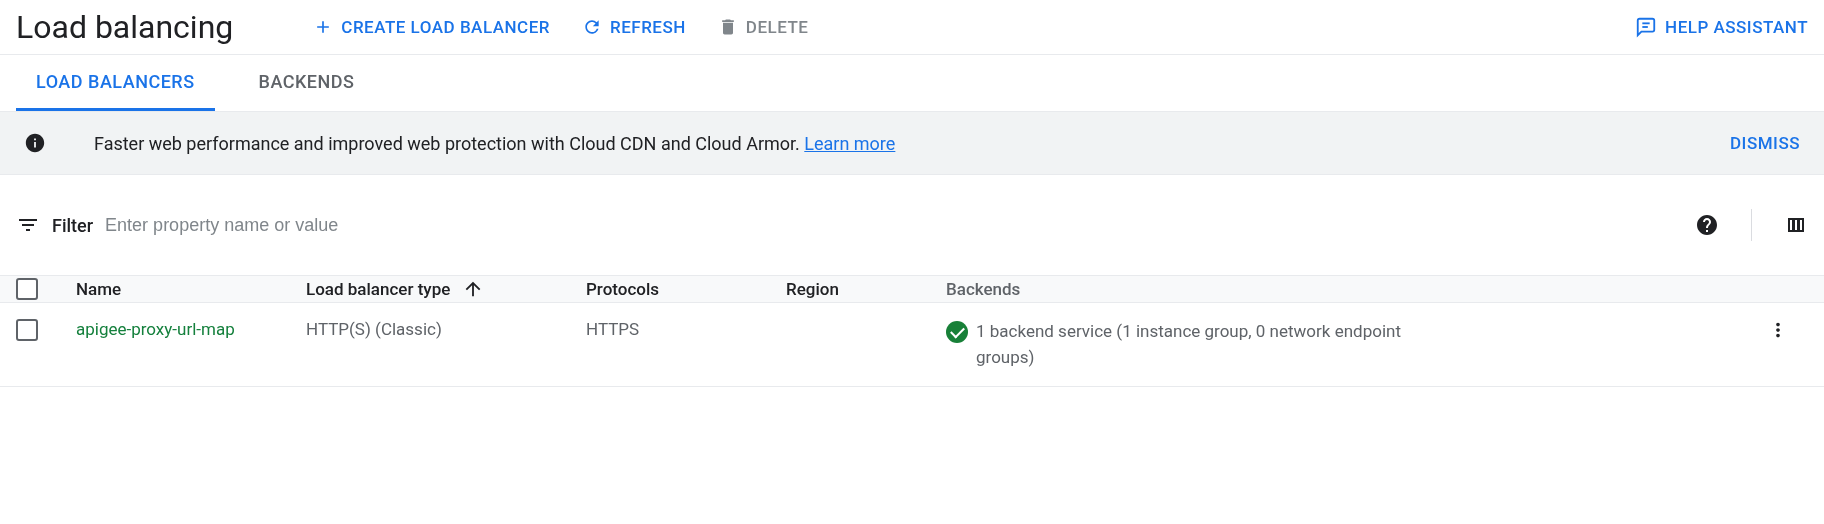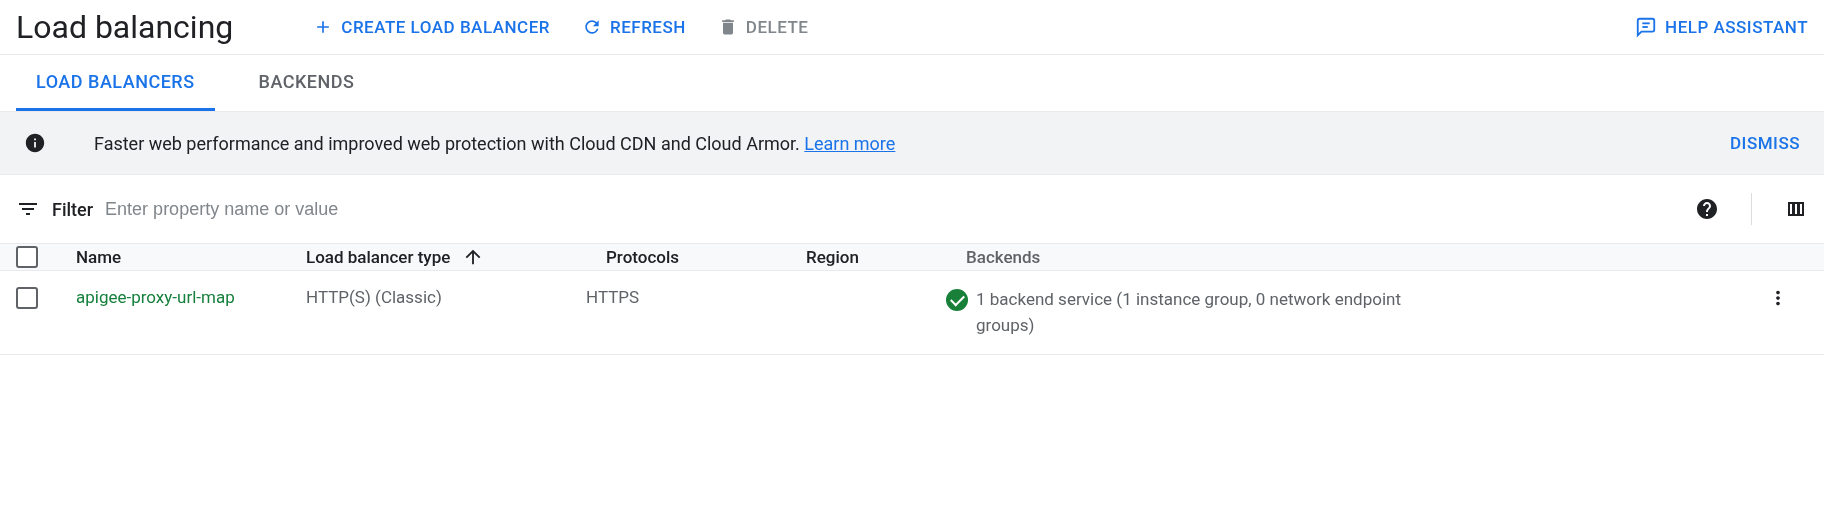--- a/index.html
+++ b/index.html
@@ -84,21 +84,21 @@
       font-size: 17px;
       font-weight: 500;
       letter-spacing: 0.5px;
       cursor: pointer;
     }
     
     
     .filter-bar {
       display: flex;
       align-items: center;
-      padding: 18px 16px;
+      padding: 34px 16px;
       gap: 12px;
     }
     .filter-label {
       font-size: 18px;
       font-weight: 500;
       color: #202124;
     }
     .filter-input {
       flex: 1;
       border: none;
@@ -274,21 +274,21 @@
   </div>
   <div class="col-name" style="color:#202124;">Name</div>
   <div class="col-type">
     <span style="color:#202124;">Load balancer type</span>
     <span class="icon sort-arrow">
       <svg width="22" height="22" viewBox="0 0 24 24" fill="#202124">
           <path d="M4 12l1.41 1.41L11 7.83V20h2V7.83l5.58 5.59L20 12l-8-8-8 8z"></path>
         </svg>
     </span>
   </div>
-  <div class="col-protocols" style="color:#202124;margin-left:20px;">Protocols</div>
+  <div class="col-protocols" style="color:#202124;">Protocols</div>
   <div class="col-region" style="color:#202124;">Region</div>
   <div class="col-backends">Backends</div>
   <div class="col-actions"></div>
 </div>
 
 <div class="table-row">
   <div class="col-check">
     <div class="checkbox"></div>
   </div>
   <div class="col-name">apigee-proxy-url-map</div>

